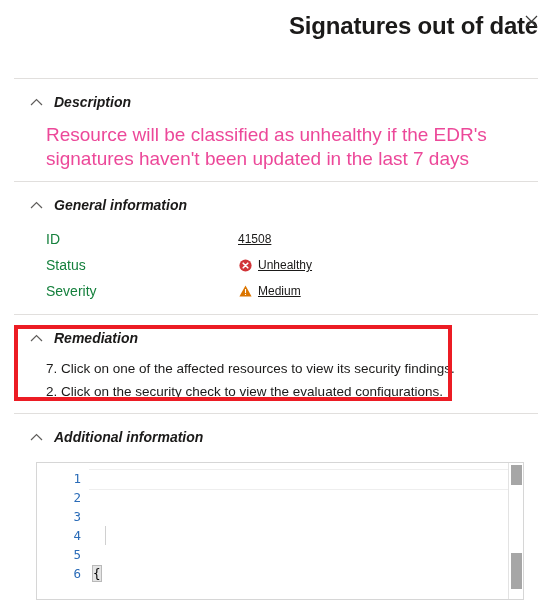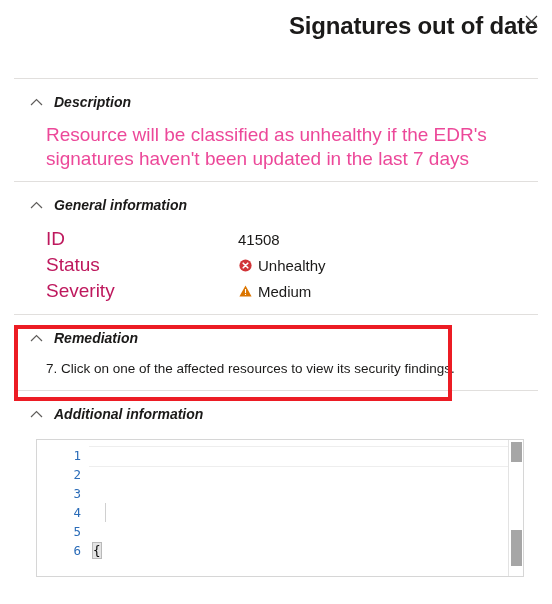--- a/index.html
+++ b/index.html
@@ -103,29 +103,30 @@
     padding-bottom: 10px;
   }
   .info-row {
     display: flex;
     align-items: center;
     height: 26px;
   }
   .info-label {
     width: 192px;
     flex: 0 0 192px;
-    font-size: 19px;
-    color: #be185d;
+    font-size: 14px;
+    color: #15803d;
   }
   .info-value {
-    font-size: 15px;
+    font-size: 12px;
     color: #1b1a19;
     display: flex;
     align-items: center;
     gap: 6px;
+    text-decoration: underline;
   }
   .sev-icon, .status-icon {
     width: 14px;
     height: 14px;
     display: inline-flex;
     align-items: center;
     justify-content: center;
     flex: 0 0 auto;
   }
 
@@ -319,20 +320,21 @@
     <span class="chev">
       <svg width="13" height="9" viewBox="0 0 13 9">
         <path d="M1 7 L6.5 1.5 L12 7" stroke="#605e5c" stroke-width="1.2" fill="none"></path>
       </svg>
     </span>
     <span class="section-title">Remediation</span>
   </div>
   <div class="section-body">
     <div class="steps">
       <div class="step">7. Click on one of the affected resources to view its security findings.</div>
+      <div class="step">2. Click on the security check to view the evaluated configurations.</div>
     </div>
   </div>
 </div>
 
 <div class="divider"></div>
 
 <div class="section">
   <div class="section-head">
     <span class="chev">
       <svg width="13" height="9" viewBox="0 0 13 9">

